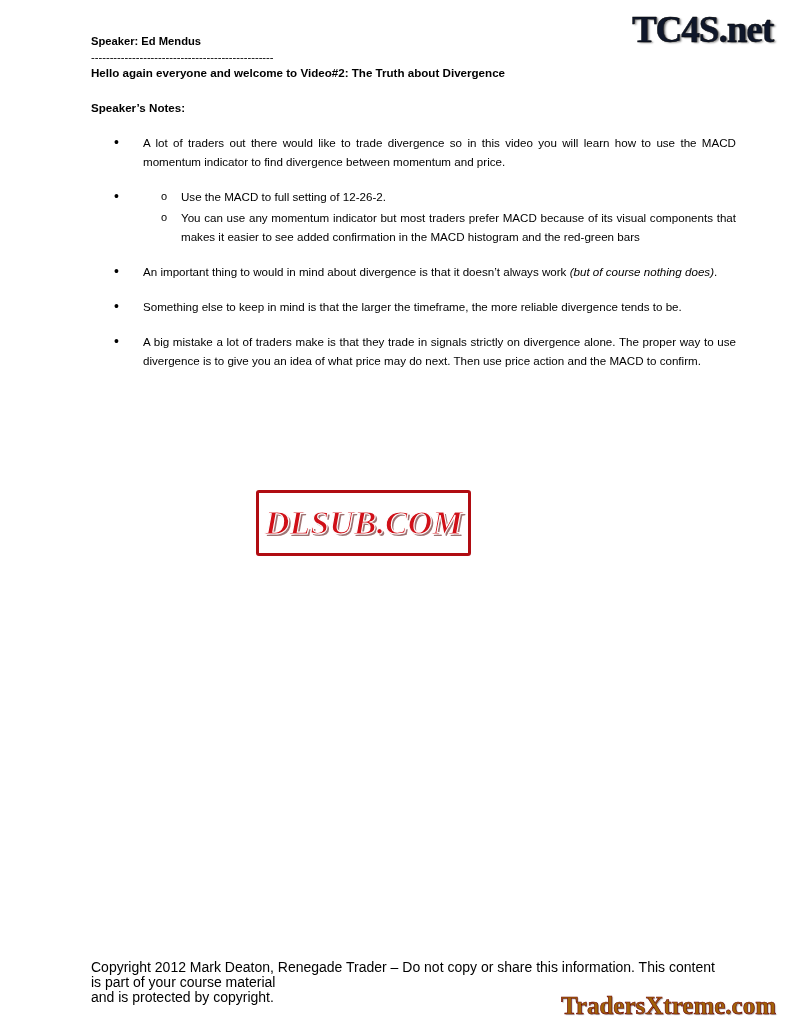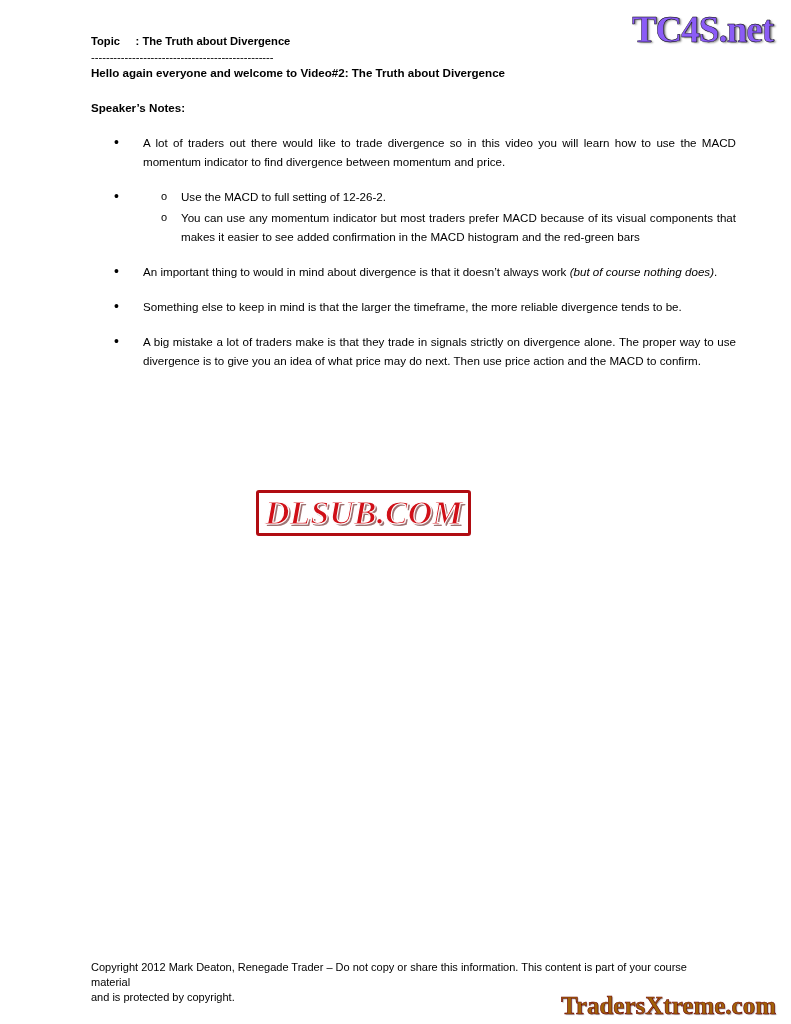--- a/index.html
+++ b/index.html
@@ -26,21 +26,21 @@
 
   
   .tc4s-watermark {
     position: absolute;
     right: 18px;
     top: 8px;
     font-family: "Liberation Serif", serif;
     font-weight: bold;
     font-size: 37px;
     letter-spacing: -1px;
-    color: #8b5cf6;
+    color: #0f172a;
     text-shadow:
        1px 0px 0px #777,
        2px 1px 2px rgba(0,0,0,0.45);
     -webkit-text-stroke: 0.4px #000;
     white-space: nowrap;
   }
 
   
   .doc {
     position: absolute;
@@ -134,35 +134,35 @@
     top: 490px;
     font-family: "Liberation Serif", serif;
     font-weight: bold;
     font-style: italic;
     font-size: 34px;
     letter-spacing: 0px;
     color: #d01018;
     -webkit-text-stroke: 1.1px #ffffff;
     text-shadow: 2px 2px 0px rgba(80,0,0,0.55);
     background: transparent;
-    padding: 2px 6px;
+    padding: 12px 6px;
     border: 3px solid #b00c12;
     border-radius: 3px;
     box-shadow: inset 0 0 0 2px #ffffff;
     line-height: 36px;
     white-space: nowrap;
   }
 
   
   .footer {
     position: absolute;
     left: 91px;
     top: 960px;
     width: 630px;
-    font-size: 11px;
+    font-size: 14px;
     line-height: 15px;
     color: #000;
   }
 
   .tx-watermark {
     position: absolute;
     right: 15px;
     bottom: 4px;
     font-family: "Liberation Serif", serif;
     font-weight: bold;
@@ -175,21 +175,21 @@
 </style>
 </head>
 <body>
 
 <div class="page">
 
   <div class="tc4s-watermark">TC4S.net</div>
 
   <div class="doc">
 
-    <div class="meta-line">Topic     : The Truth about Divergence</div>
+    <div class="meta-line">Speaker: Ed Mendus</div>
     <div class="meta-rule">-------------------------------------------------</div>
 
     <div class="intro">Hello again everyone and welcome to Video#2: The Truth about Divergence</div>
 
     <div class="notes-head">Speaker’s Notes:</div>
 
     <ul class="bullets">
 
       <li>
         <span class="b-dot">•</span>

